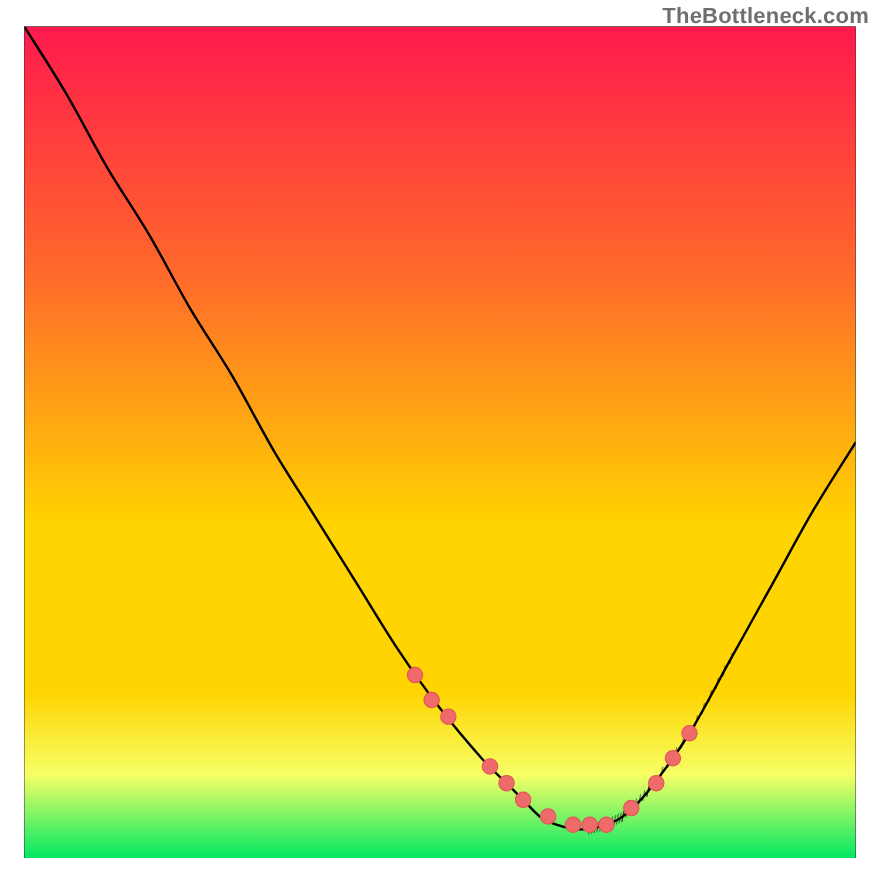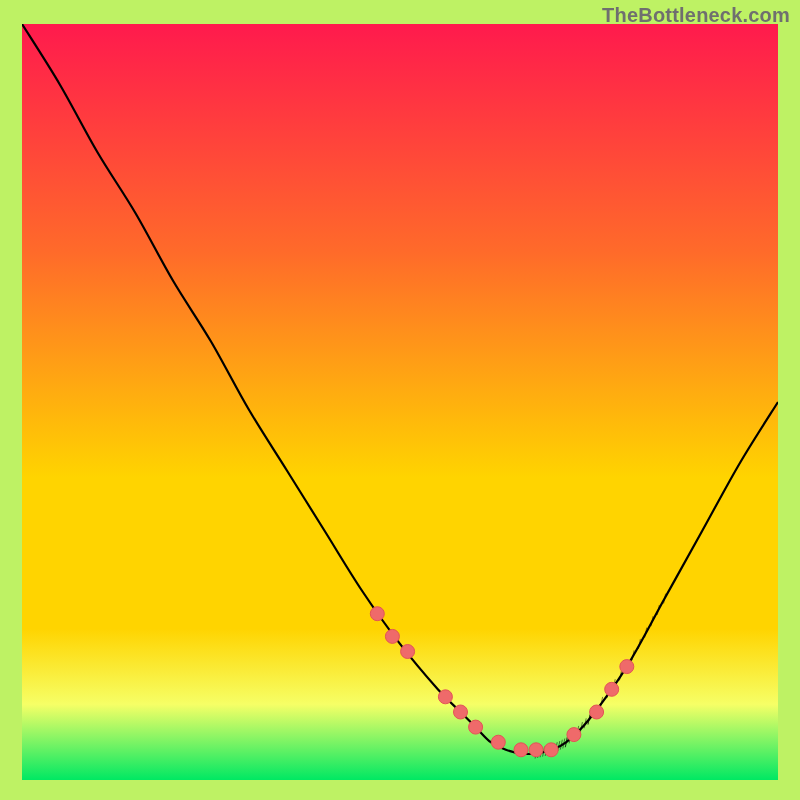--- a/index.html
+++ b/index.html
@@ -8,21 +8,21 @@
     width: 800px;
     height: 800px;
     background: #000000;
     overflow: hidden;
     font-family: Arial, Helvetica, sans-serif;
   }
   .stage {
     position: relative;
     width: 800px;
     height: 800px;
-    background: #bef264;
+    background: #ffffff;
   }
   .watermark {
     position: absolute;
     top: 4px;
     right: 10px;
     color: #6f6f6f;
     font-size: 20px;
     font-weight: 600;
     letter-spacing: 0.2px;
     z-index: 10;

